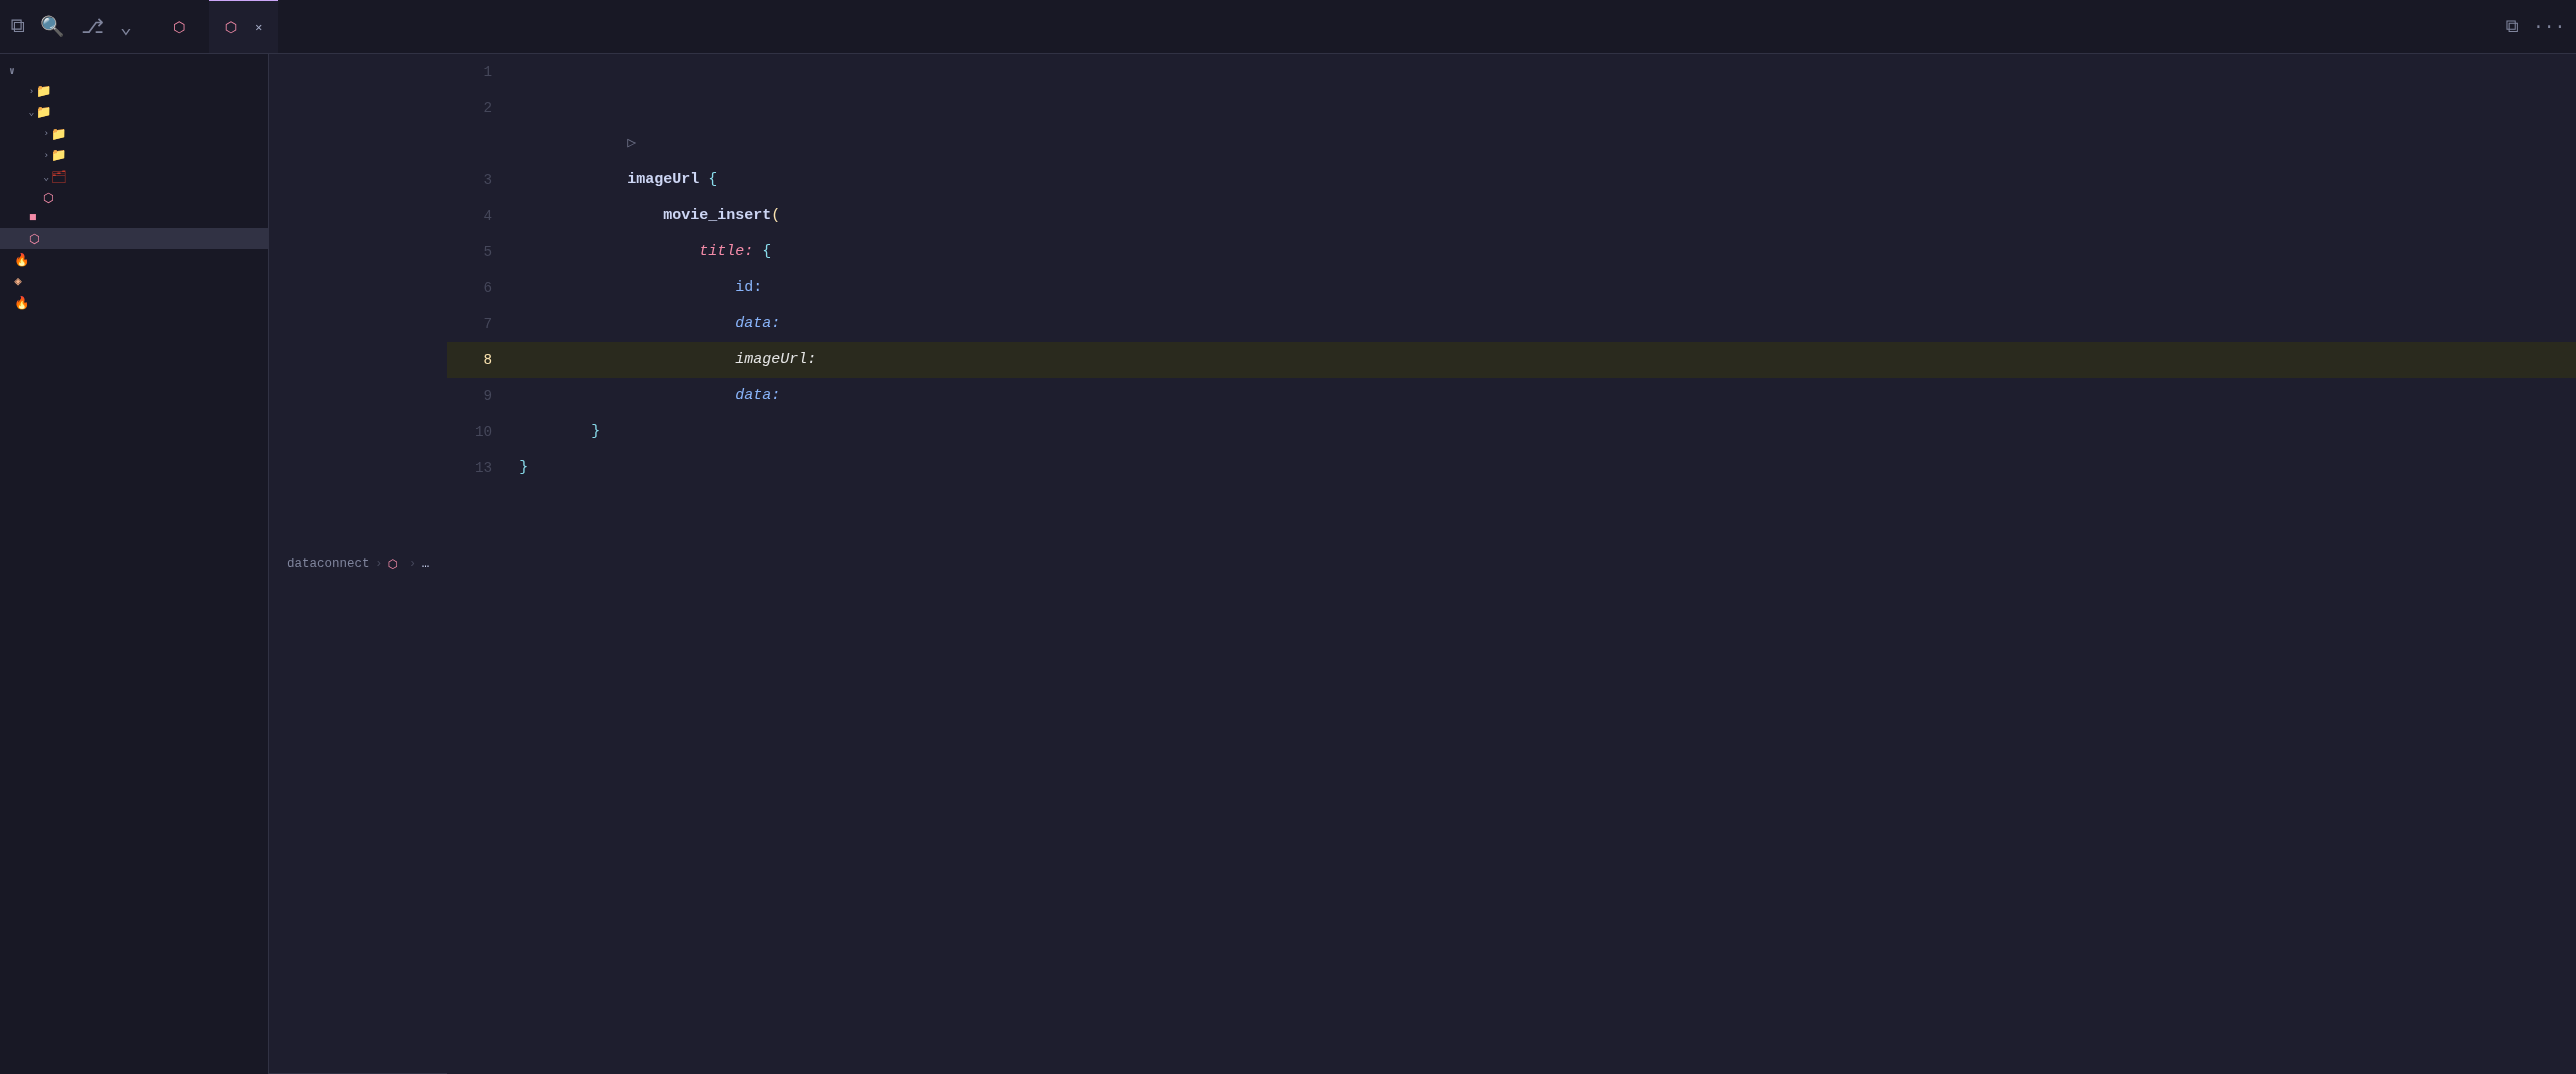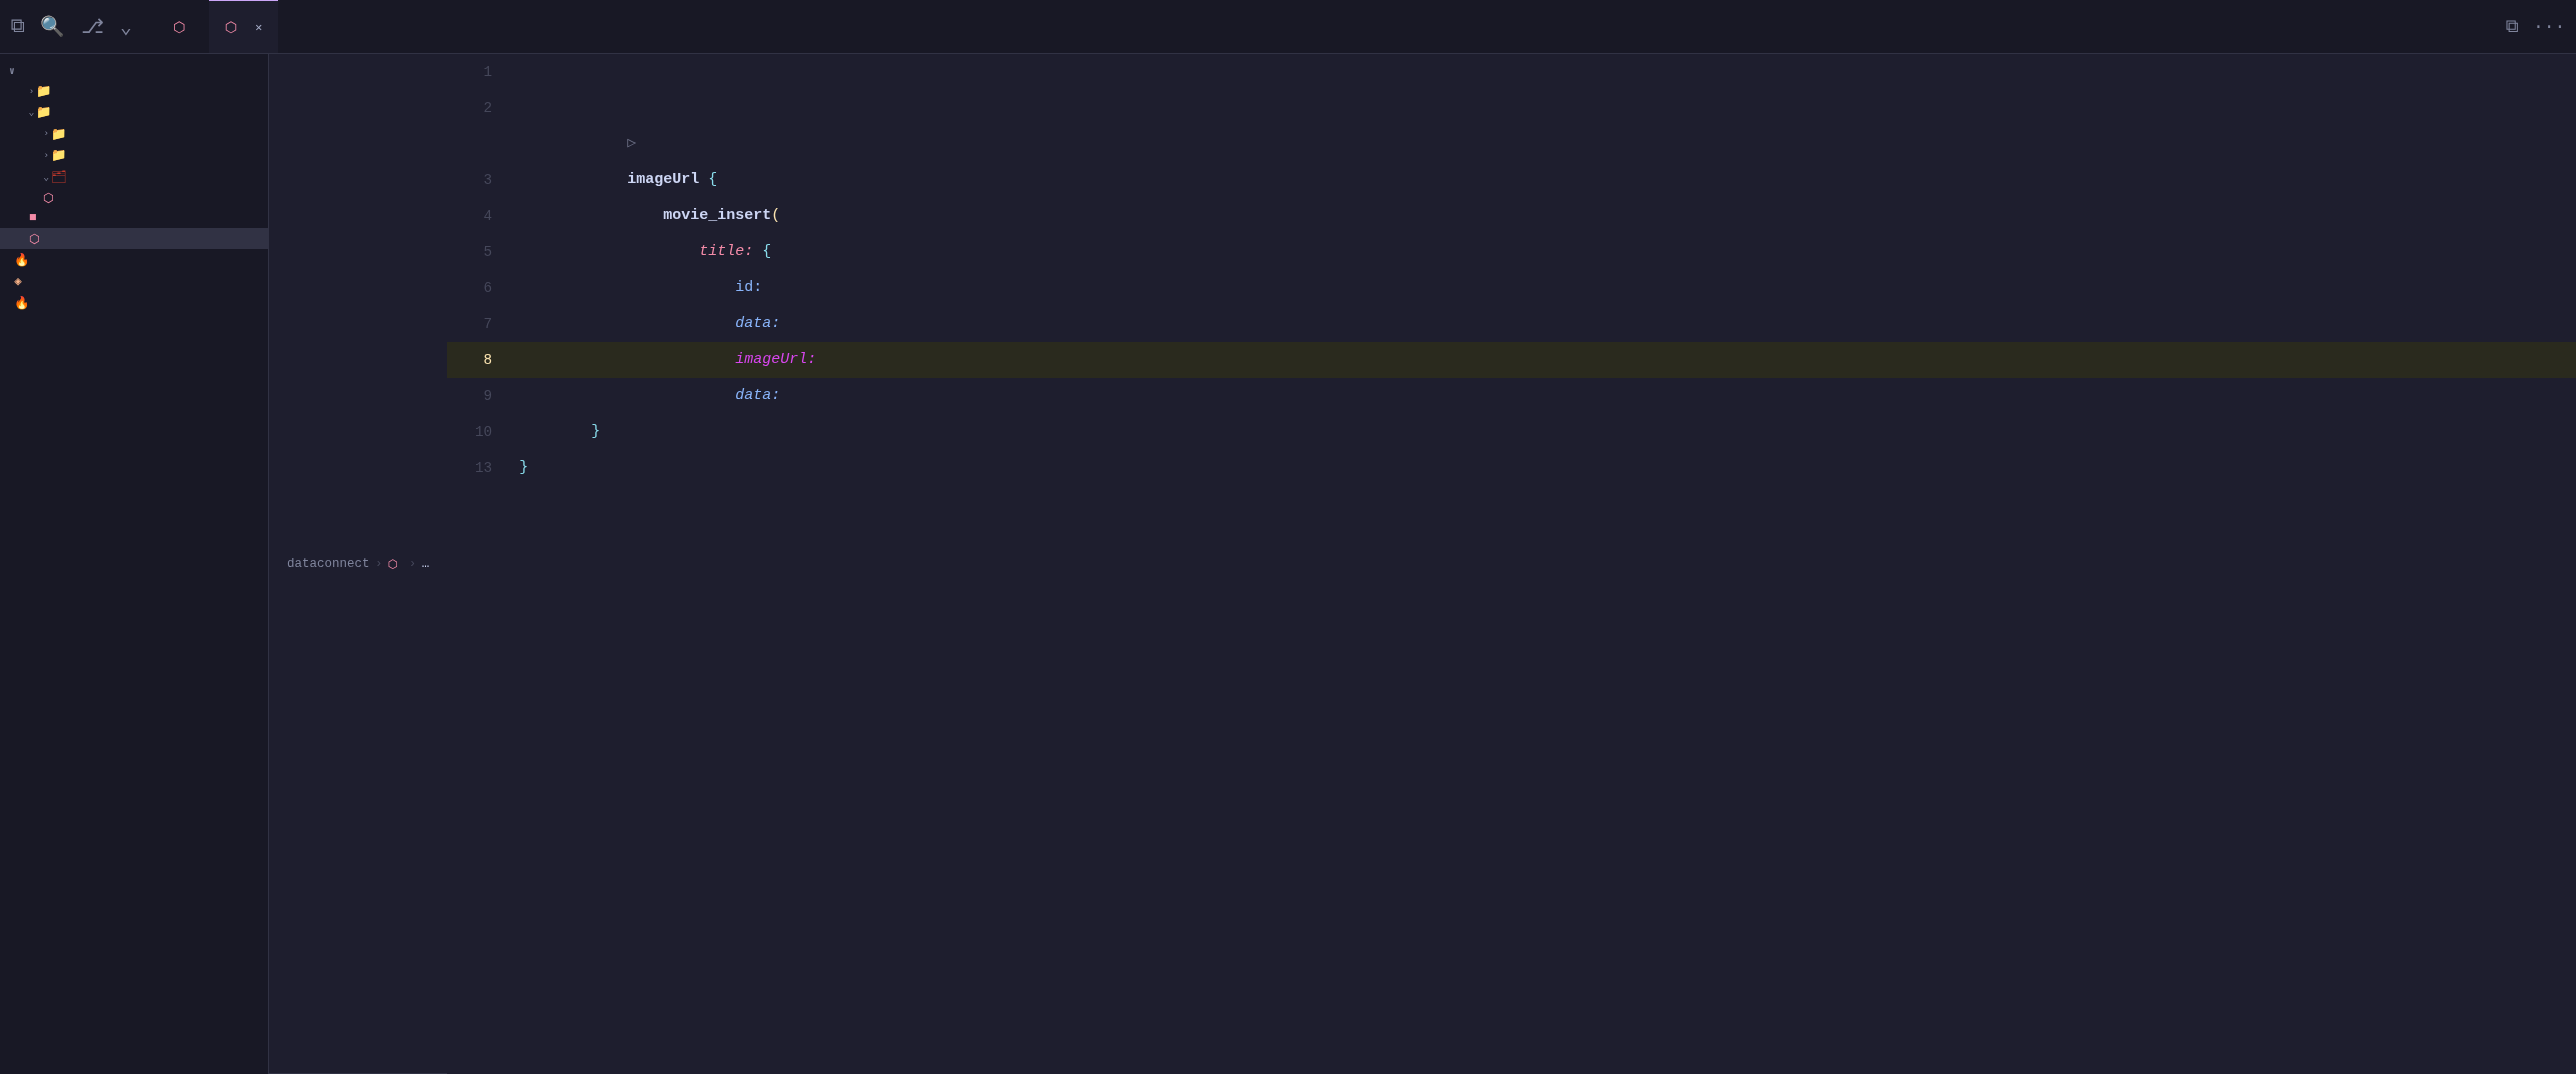--- a/index.html
+++ b/index.html
@@ -199,21 +199,21 @@
     .c-func { color: #cdd6f4; font-weight: bold; }
     .c-string { color: #a6e3a1; }
     .c-long-string { color: #a6e3a1; }
     .c-url { color: #f9e2af; text-decoration: underline; }
     .c-brace { color: #89dceb; }
     .c-paren { color: #f9e2af; }
     .c-data { color: #f38ba8; font-style: italic; }
     .c-id-key { color: #89b4fa; }
     .c-title-key { color: #89b4fa; font-style: italic; }
     .c-genre-key { color: #89b4fa; font-style: italic; }
-    .c-imageurl-key { color: #d946ef; font-style: italic; }
+    .c-imageurl-key { color: #e5e5e5; font-style: italic; }
 
     
     .run-line {
       color: #6c7086;
       font-style: normal;
     }
 
     
     .editor-area::-webkit-scrollbar { width: 7.2px; height: 7.2px; }
     .editor-area::-webkit-scrollbar-track { background: #181825; }

